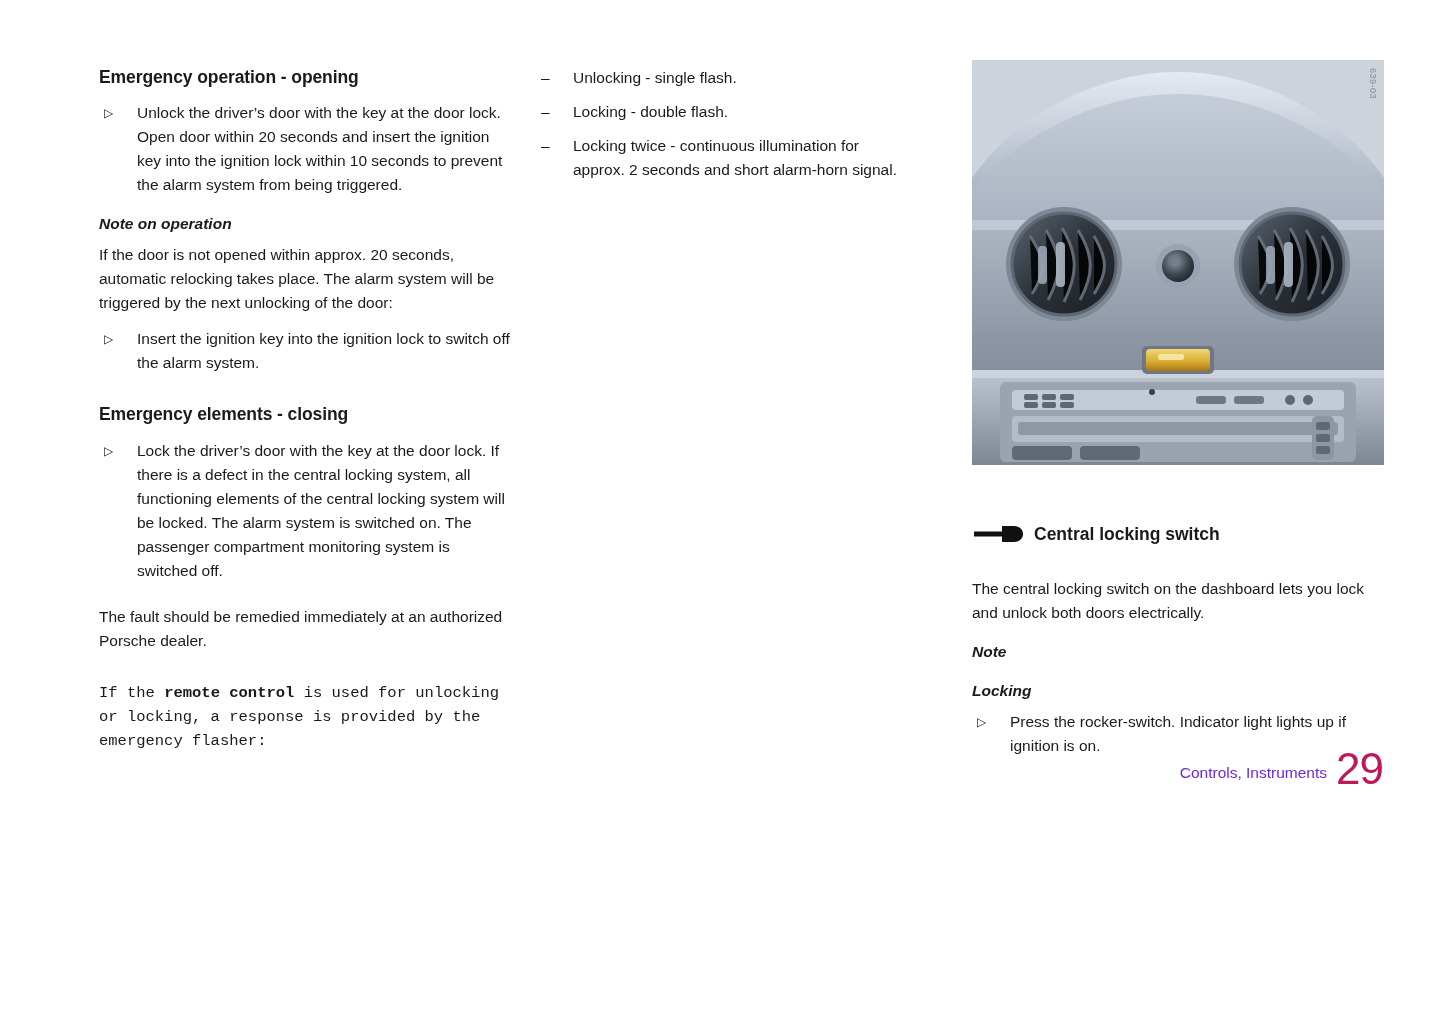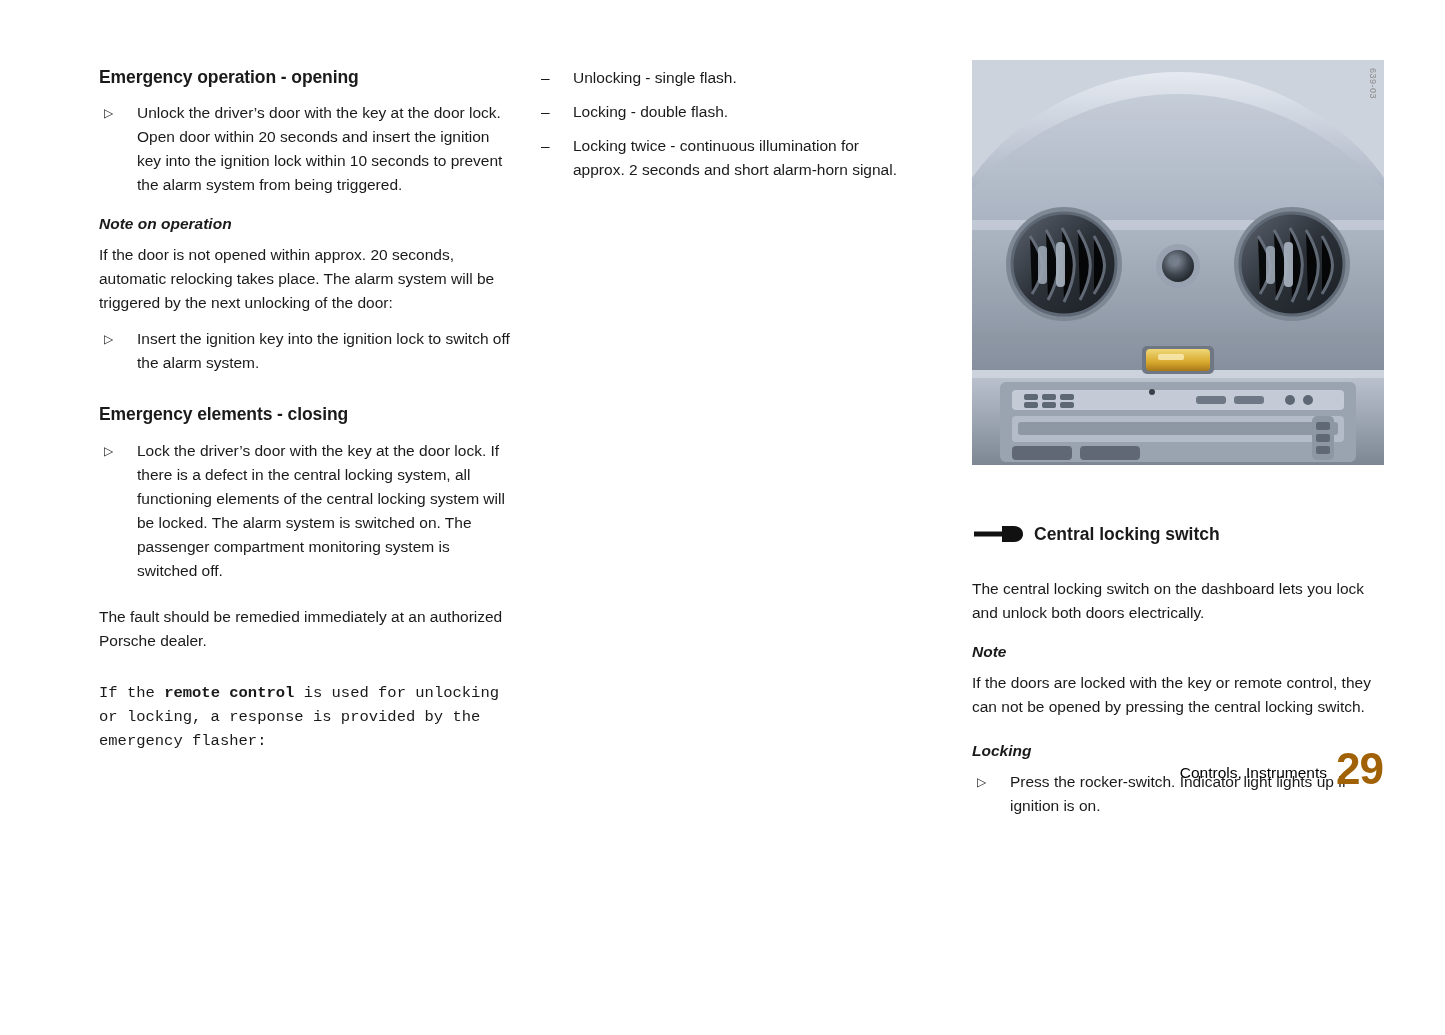--- a/index.html
+++ b/index.html
@@ -145,28 +145,28 @@
   
   .footer {
     position: absolute;
     right: 62px;
     bottom: 52px;
     display: flex;
     align-items: flex-end;
   }
   .footer-label {
     font-size: 15.5px;
-    color: #000000;
+    color: #6d28d9;
     padding-bottom: 7px;
     padding-right: 9px;
   }
   .footer-page {
     font-size: 44px;
-    font-weight: bold;
-    color: #a16207;
+    font-weight: normal;
+    color: #be185d;
     line-height: 0.9;
     letter-spacing: -1px;
   }
 </style>
 </head>
 <body>
 
 <div class="page">
 
   <div class="col-left">
@@ -362,21 +362,20 @@
     </div>
 
     <div style="height:32px"></div>
 
     <p class="body">The central locking switch on the dashboard lets you lock and unlock both doors electrically.</p>
 
     <div class="spacer-sm"></div>
 
     <h3 class="subheading">Note</h3>
 
-    <p class="body">If the doors are locked with the key or remote control, they can not be opened by pressing the central locking switch.</p>
 
     <div class="spacer-md"></div>
 
     <h3 class="subheading">Locking</h3>
 
     <ul class="tri">
       <li>
         <span class="tri-marker">▷</span>
         <span>Press the rocker-switch.  Indicator light lights up if ignition is on.</span>
       </li>

